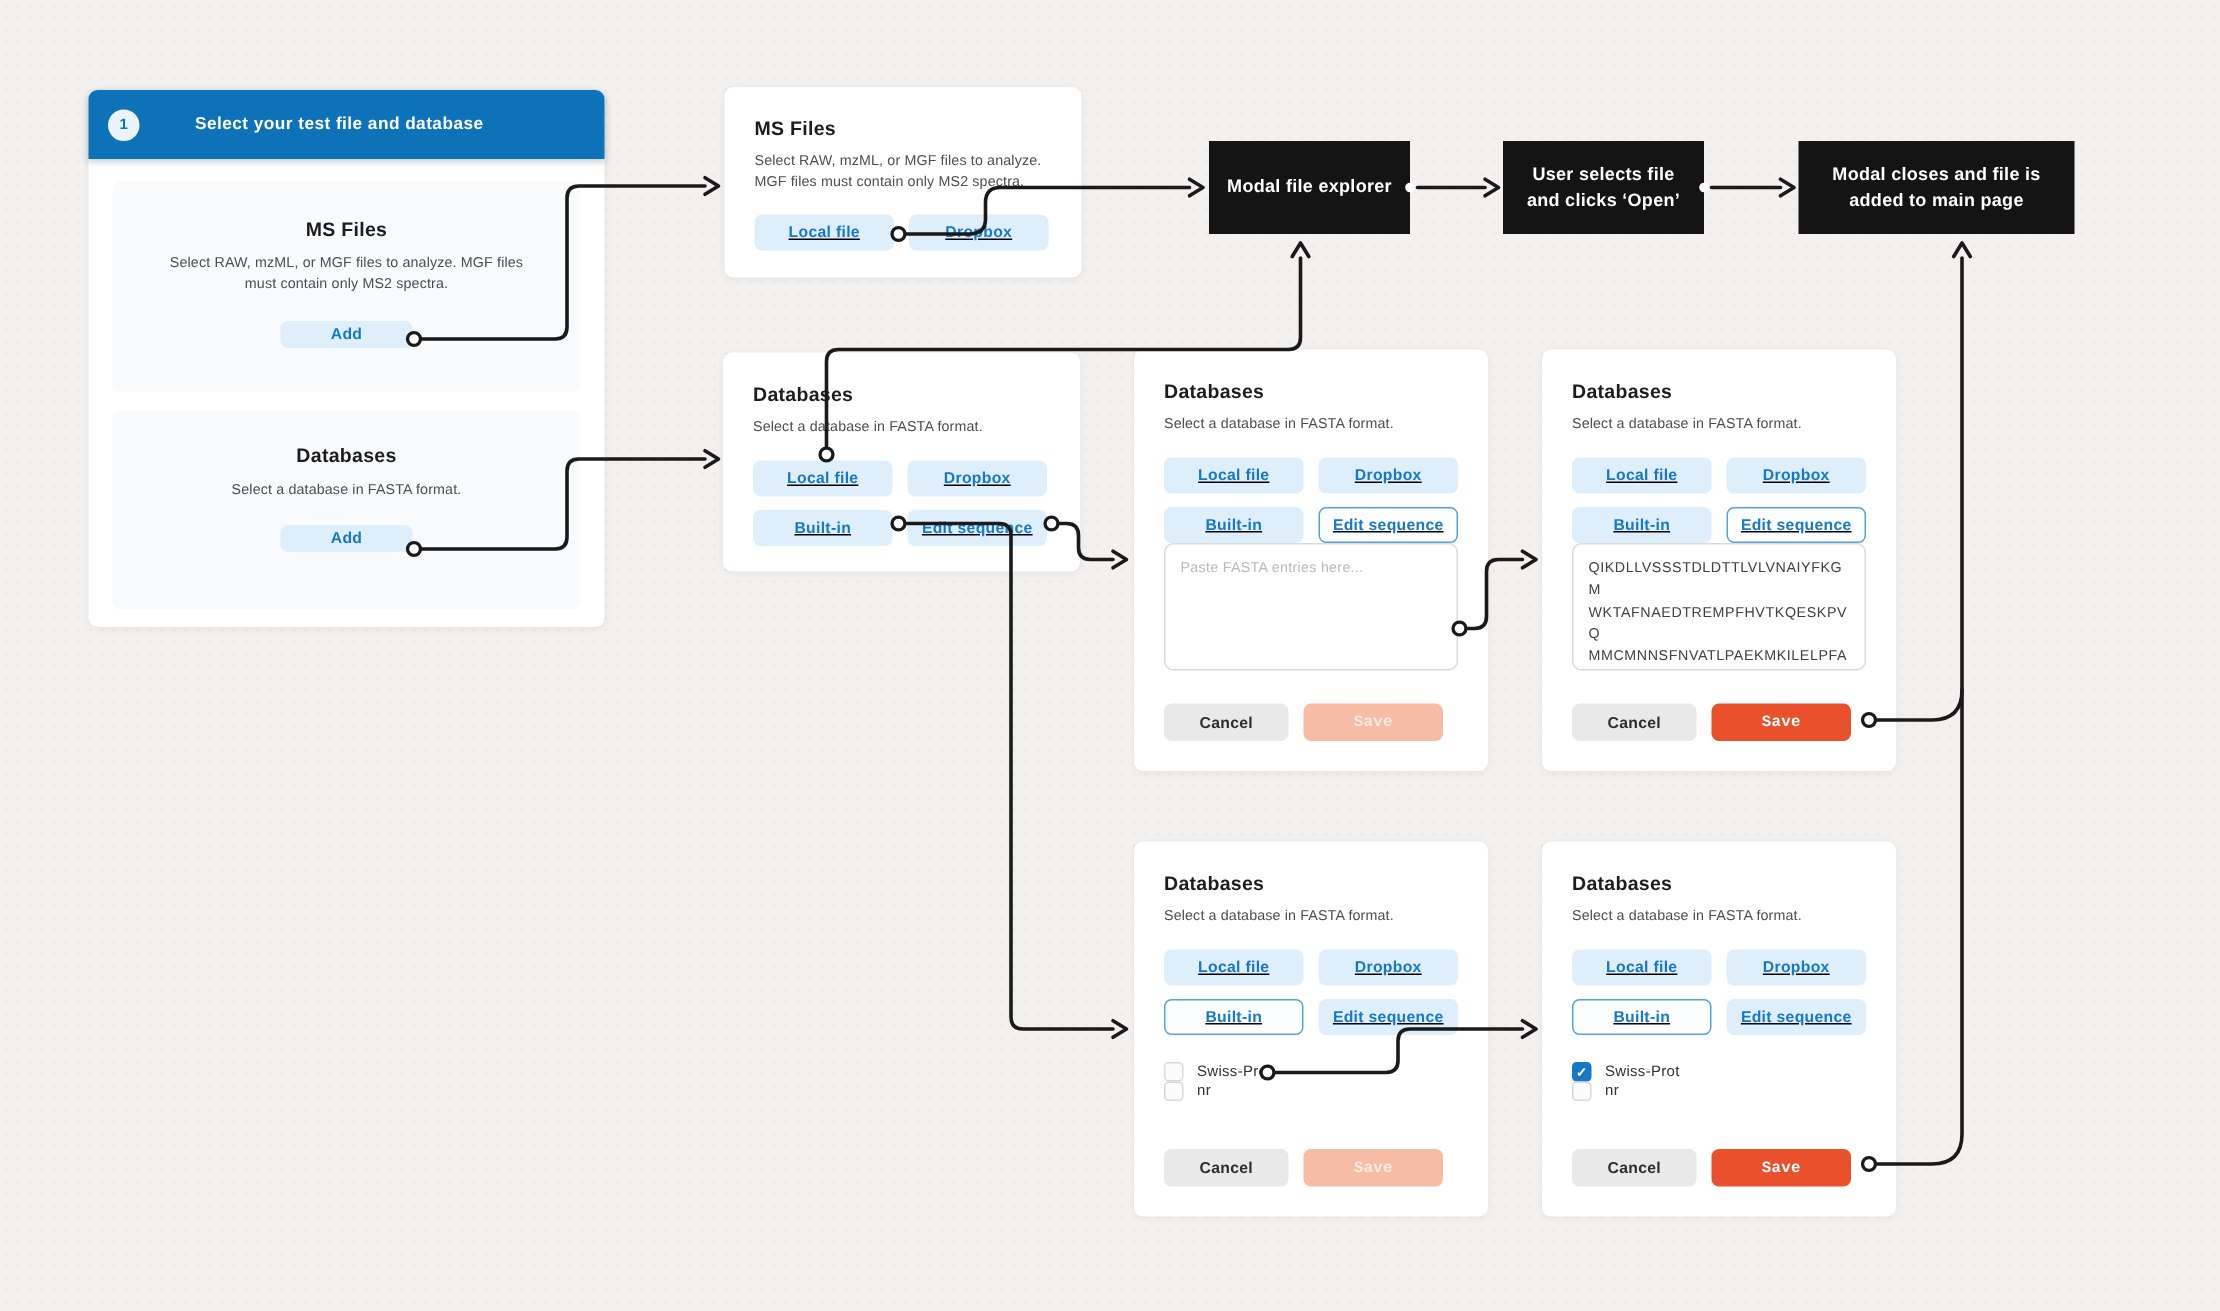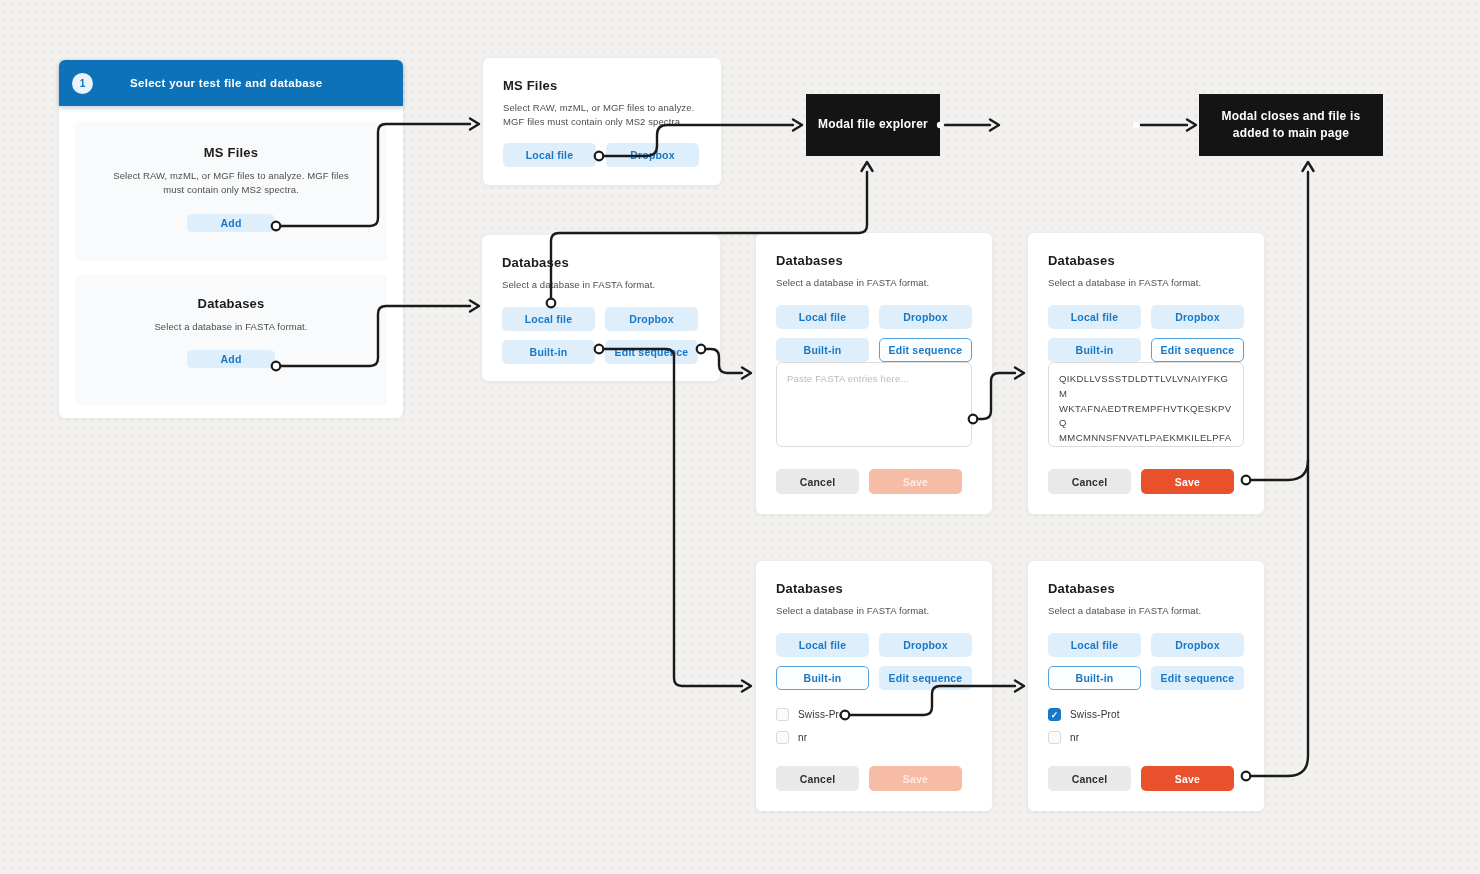--- a/index.html
+++ b/index.html
@@ -44,21 +44,21 @@
   .add-btn {
     width:88px; height:18px; margin-top:16px; background:#DFEEFB; color:#1778C8;
     border:none; border-radius:5px; font-weight:bold; font-size:10.5px;
     font-family:inherit; letter-spacing:.2px; cursor:pointer;
   }
 
   
   .pad-card { padding:20px; display:flex; flex-direction:column; }
   .card-title { font-size:13px; font-weight:bold; color:#1C1C1C; letter-spacing:.2px; }
   .card-desc { font-size:9.5px; color:#4E4E4E; margin-top:8px; line-height:1.5; letter-spacing:.1px; }
-  .pill-grid { display:grid; grid-template-columns:93px 93px; gap:9px 10px; margin-top:15px; }
+  .pill-grid { display:grid; grid-template-columns:93px 93px; gap:9px 10px; margin-top:15px;text-decoration:underline; }
   .pill {
     height:24px; border:none; border-radius:5px; background:#DFEEFB; color:#1778C8;
     font-weight:bold; font-size:10.5px; font-family:inherit; letter-spacing:.2px; cursor:pointer;
   }
   .pill.selected { background:#FBFDFF; border:1.5px solid #56A3DC; }
 
   .ms-card { left:483px; top:58px; width:238px; height:127px; }
   .ms-card .pill-grid { margin-top:13px; }
   .db-0 { left:482px; top:235px; width:238px; height:146px; }
   .db-1 { left:756px; top:233px; width:236px; height:281px; }
@@ -66,37 +66,37 @@
   .db-3 { left:756px; top:561px; width:236px; height:250px; }
   .db-4 { left:1028px; top:561px; width:236px; height:250px; }
 
   .fasta-box {
     margin-top:0; height:85px; width:100%; border:1px solid #DBDBDB; border-radius:6px;
     padding:9px 10px; font-size:9.5px; resize:none; font-family:inherit; color:#414141;
     letter-spacing:.4px; line-height:1.55; background:#FFFFFF; overflow:hidden; outline:none;
   }
   .fasta-box::placeholder { color:#B9B9B9; letter-spacing:.2px; }
 
-  .check-row { display:flex; align-items:center; gap:9px; font-size:10px; color:#333333; margin-top:10px; letter-spacing:.2px; }
+  .check-row { display:flex; align-items:center; gap:9px; font-size:10px; color:#333333; letter-spacing:.2px; }
   .check-row.first { margin-top:18px; }
   .checkbox {
     width:13px; height:13px; border-radius:3px; border:1.5px solid #D9D9D9;
     background:#FBFBFB; display:inline-flex; align-items:center; justify-content:center; cursor:pointer;
   }
   .checkbox.checked { background:#1778C8; border-color:#1778C8; color:#FFFFFF; font-size:9px; font-weight:bold; }
   .checkbox.checked::after { content:"\2713"; }
 
   .modal-footer { display:flex; gap:10px; margin-top:auto; }
   .btn-cancel {
     width:83px; height:25px; background:#E9E9E9; color:#2E2E2E; border:none; border-radius:5px;
     font-weight:bold; font-size:10.5px; font-family:inherit; letter-spacing:.2px; cursor:pointer;
   }
   .btn-save {
     width:93px; height:25px; border:none; border-radius:5px; font-weight:bold; font-size:10.5px;
-    font-family:Liberation Sans, sans-serif; letter-spacing:.2px; color:#FFFFFF; background:#E8512C; cursor:pointer;
+    font-family:Liberation Mono, monospace; letter-spacing:.2px; color:#FFFFFF; background:#E8512C; cursor:pointer;
   }
   .btn-save.disabled { background:#F6BCA5; color:#FDEBE2; }
 
   
   .flow-box {
     position:absolute; top:94px; height:62px; background:#141414; color:#FFFFFF;
     display:flex; align-items:center; justify-content:center; text-align:center;
     font-size:12px; font-weight:bold; line-height:1.45; letter-spacing:.2px; padding:0 12px;
   }
   .flow-1 { left:806px; width:134px; }
@@ -134,20 +134,21 @@
   <div class="card pad-card ms-card">
     <div class="card-title">MS Files</div>
     <div class="card-desc">Select RAW, mzML, or MGF files to analyze. MGF files must contain only MS2 spectra.</div>
     <div class="pill-grid">
       <button class="pill">Local file</button>
       <button class="pill">Dropbox</button>
     </div>
   </div>
 
   <div class="flow-box flow-1">Modal file explorer</div>
+  <div class="flow-box flow-2">User selects file and clicks ‘Open’</div>
   <div class="flow-box flow-3">Modal closes and file is added to main page</div>
 
   <div class="card pad-card db-0">
     <div class="card-title">Databases</div>
     <div class="card-desc">Select a database in FASTA format.</div>
     <div class="pill-grid">
       <button class="pill">Local file</button>
       <button class="pill">Dropbox</button>
       <button class="pill">Built-in</button>
       <button class="pill">Edit sequence</button>

